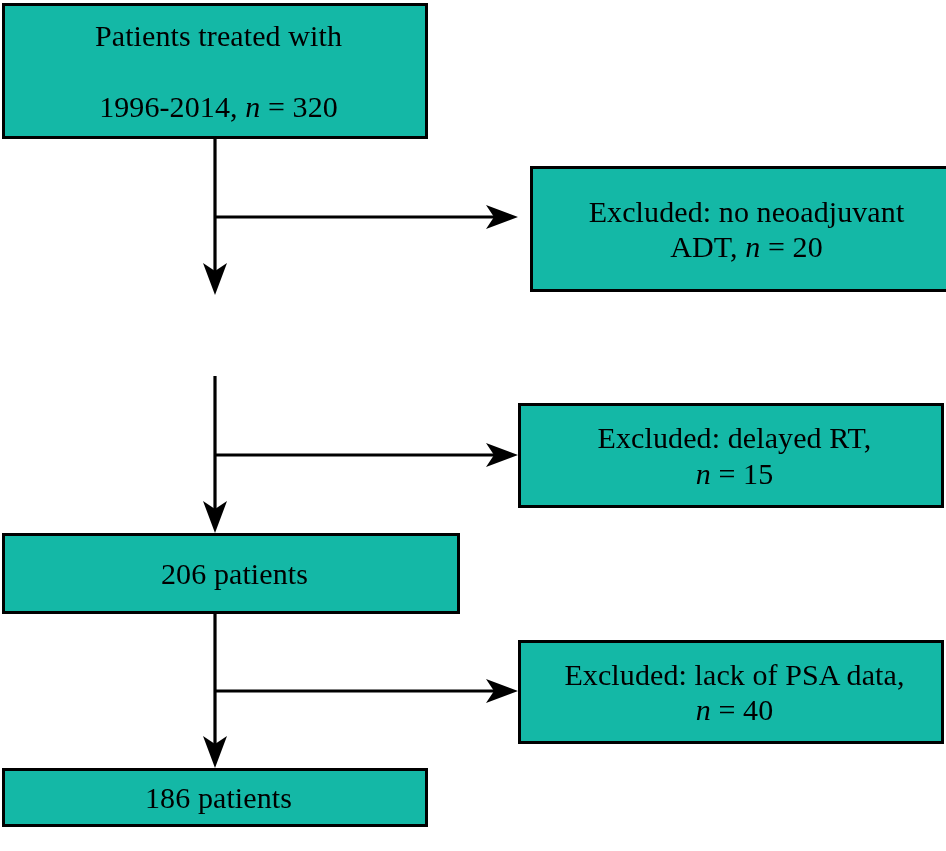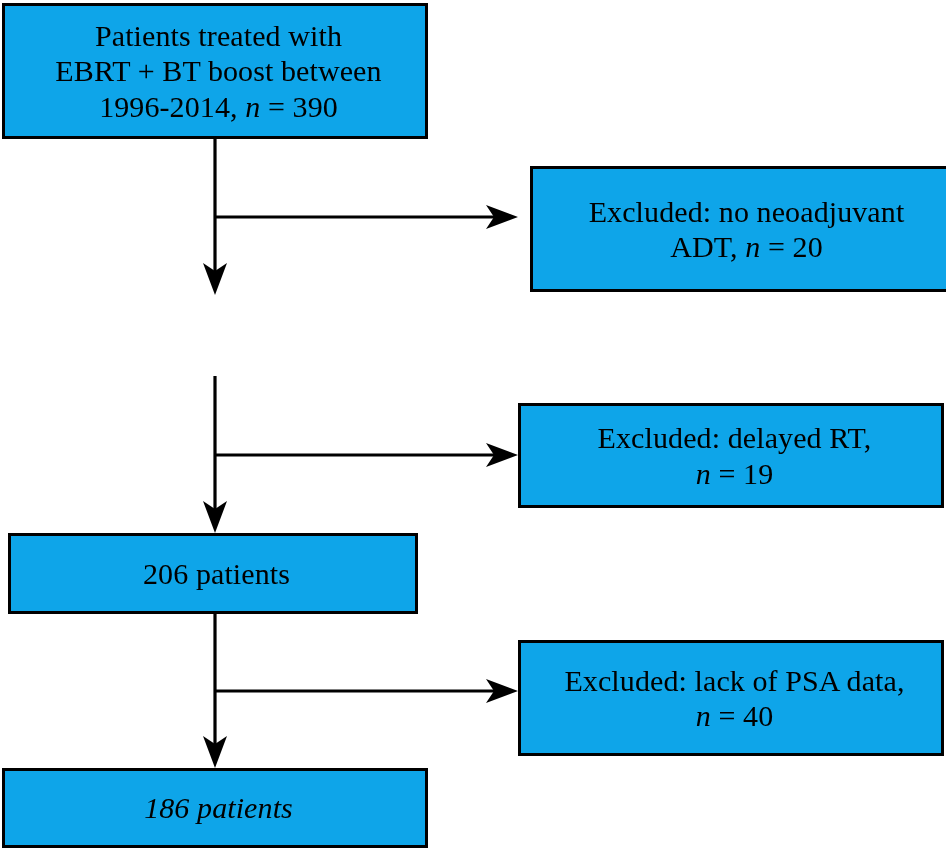--- a/index.html
+++ b/index.html
@@ -16,21 +16,21 @@
     position: relative;
     width: 946px;
     height: 851px;
     background: #ffffff;
     overflow: hidden;
   }
   .node {
     position: absolute;
     box-sizing: border-box;
     border: 3px solid #000000;
-    background: #0ea5e9;
+    background: #14b8a6;
     display: flex;
     align-items: center;
     justify-content: center;
     text-align: center;
     padding-left: 7px;
   }
   .node-text {
     display: block;
     width: 100%;
     font-size: 30px;
@@ -39,26 +39,26 @@
     padding: 0 8px;
     box-sizing: border-box;
     white-space: pre-line;
   }
   .node-text .ital {
     font-style: italic;
   }
   
   #node-cohort-initial { left: 2px;  top: 3px;   width: 426px; height: 136px; }
   #node-cohort-221     { left: 2px;  top: 295px; width: 426px; height: 81px; }
-  #node-cohort-206     { left: 8px;  top: 533px; width: 410px; height: 81px; }
-  #node-cohort-186     { left: 2px;  top: 768px; width: 426px; height: 80px; font-style: italic; }
+  #node-cohort-206     { left: 2px;  top: 533px; width: 458px; height: 81px; }
+  #node-cohort-186     { left: 2px;  top: 768px; width: 426px; height: 59px; }
   
   #node-excl-adt  { left: 530px; top: 166px; width: 426px; height: 126px; }
   #node-excl-rt   { left: 518px; top: 403px; width: 426px; height: 105px; justify-content: center; }
-  #node-excl-psa  { left: 518px; top: 640px; width: 426px; height: 116px; }
+  #node-excl-psa  { left: 518px; top: 640px; width: 426px; height: 104px; }
 
   
   #connectors {
     position: absolute;
     left: 0;
     top: 0;
     width: 946px;
     height: 851px;
     pointer-events: none;
   }
@@ -95,30 +95,30 @@
 
     <g>
       <line x1="215" y1="614" x2="215" y2="757"></line>
       <polygon points="215,768 203,736 215,744 227,736"></polygon>
       <line x1="215" y1="691" x2="497" y2="691"></line>
       <polygon points="518,691 486,679 494,691 486,703"></polygon>
     </g>
   </svg>
 
   <div class="node" id="node-cohort-initial">
-    <span class="node-text"><span>Patients treated with</span><br><span>EBRT + BT boost between</span><br><span>1996-2014, </span><span class="ital">n</span><span> = 390</span></span>
+    <span class="node-text"><span>Patients treated with</span><br><br><span>1996-2014, </span><span class="ital">n</span><span> = 320</span></span>
   </div>
 
   <div class="node" id="node-excl-adt">
     <span class="node-text"><span>Excluded: no neoadjuvant</span><br><span>ADT, </span><span class="ital">n</span><span> = 20</span></span>
   </div>
 
 
   <div class="node" id="node-excl-rt">
-    <span class="node-text"><span>Excluded: delayed RT,</span><br><span></span><span class="ital">n</span><span> = 19</span></span>
+    <span class="node-text"><span>Excluded: delayed RT,</span><br><span></span><span class="ital">n</span><span> = 15</span></span>
   </div>
 
   <div class="node" id="node-cohort-206">
     <span class="node-text">206 patients</span>
   </div>
 
   <div class="node" id="node-excl-psa">
     <span class="node-text"><span>Excluded: lack of PSA data,</span><br><span></span><span class="ital">n</span><span> = 40</span></span>
   </div>
 

